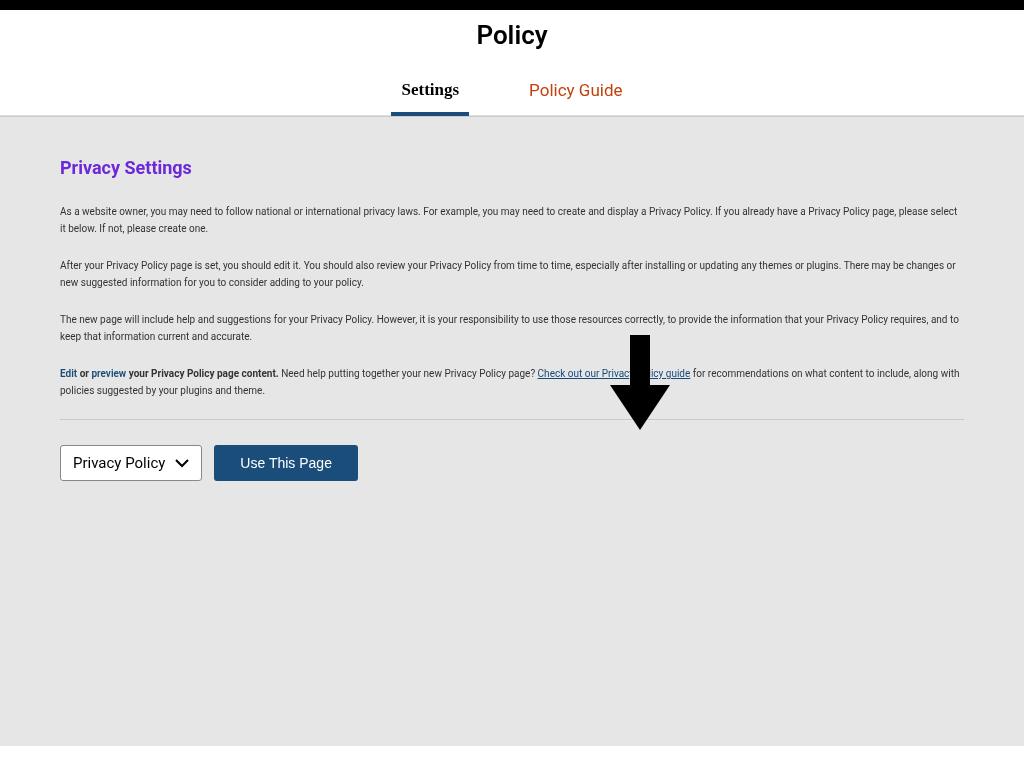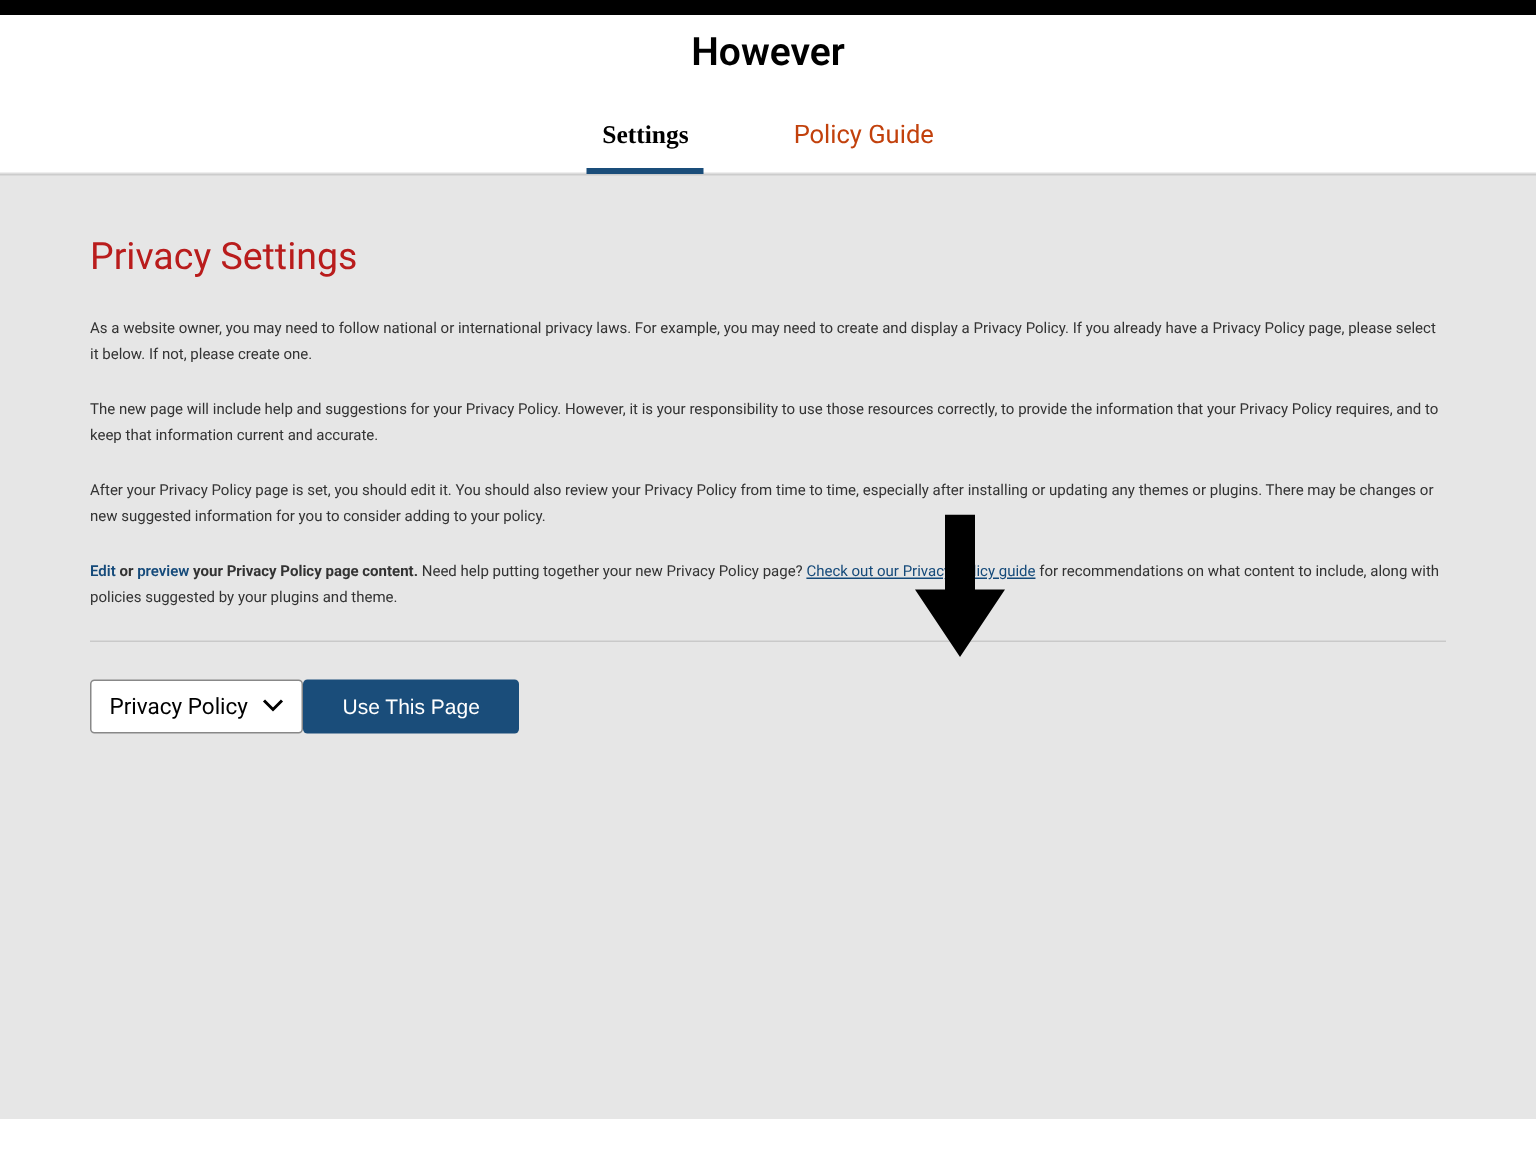--- a/index.html
+++ b/index.html
@@ -57,23 +57,23 @@
       height: 4px;
       background: #1a4d7a;
     }
     .content-area {
       background: #e6e6e6;
       padding: 40px 60px;
       min-height: 630px;
       border-top: 1px solid #ccc;
     }
     .section-title {
-      font-size: 25px;
-      font-weight: 400;
-      color: #b91c1c;
+      font-size: 18px;
+      font-weight: 700;
+      color: #6d28d9;
       margin-bottom: 25px;
     }
     .paragraph {
       font-size: 10px;
       line-height: 1.7;
       color: #333;
       margin-bottom: 20px;
     }
     .link {
       color: #154a7a;
@@ -117,20 +117,21 @@
     .select-box {
       background: #fff;
       border: 1px solid #888;
       border-radius: 3px;
       padding: 8px 12px;
       font-size: 15px;
       cursor: pointer;
       display: flex;
       align-items: center;
       gap: 10px;
+      margin-right: 12px;
     }
     .chevron {
       font-size: 13px;
     }
     .btn-primary {
       background: #1a4d7a;
       color: #fff;
       border: none;
       padding: 10px 26px;
       font-size: 14px;
@@ -142,33 +143,33 @@
       left: 545px;
       top: -110px;
     }
   </style>
 </head>
 <body>
 
 <div class="top-bar"></div>
 
 <div class="header-area">
-  <h1 class="page-title">However</h1>
+  <h1 class="page-title">Policy</h1>
   <div class="tabs">
     <div class="tab active">Settings</div>
     <div class="tab">Policy Guide</div>
   </div>
 </div>
 
 <div class="content-area">
   <h2 class="section-title">Privacy Settings</h2>
 
   <p class="paragraph">As a website owner, you may need to follow national or international privacy laws. For example, you may need to create and display a Privacy Policy. If you already have a Privacy Policy page, please select it below. If not, please create one.</p>
+  <p class="paragraph">After your Privacy Policy page is set, you should edit it. You should also review your Privacy Policy from time to time, especially after installing or updating any themes or plugins. There may be changes or new suggested information for you to consider adding to your policy.</p>
   <p class="paragraph">The new page will include help and suggestions for your Privacy Policy. However, it is your responsibility to use those resources correctly, to provide the information that your Privacy Policy requires, and to keep that information current and accurate.</p>
-  <p class="paragraph">After your Privacy Policy page is set, you should edit it. You should also review your Privacy Policy from time to time, especially after installing or updating any themes or plugins. There may be changes or new suggested information for you to consider adding to your policy.</p>
 
   <p class="paragraph">
     <span class="link">Edit</span><span class="bold"> or </span><span class="link">preview</span><span class="bold"> your Privacy Policy page content.</span><span> Need help putting together your new Privacy Policy page? </span><span class="link-normal">Check out our Privacy Policy guide</span><span> for recommendations on what content to include, along with policies suggested by your plugins and theme.</span>
   </p>
 
   <hr class="divider">
 
 
   <div class="form-row" style="position:relative;">
     <div class="arrow-annotation">

